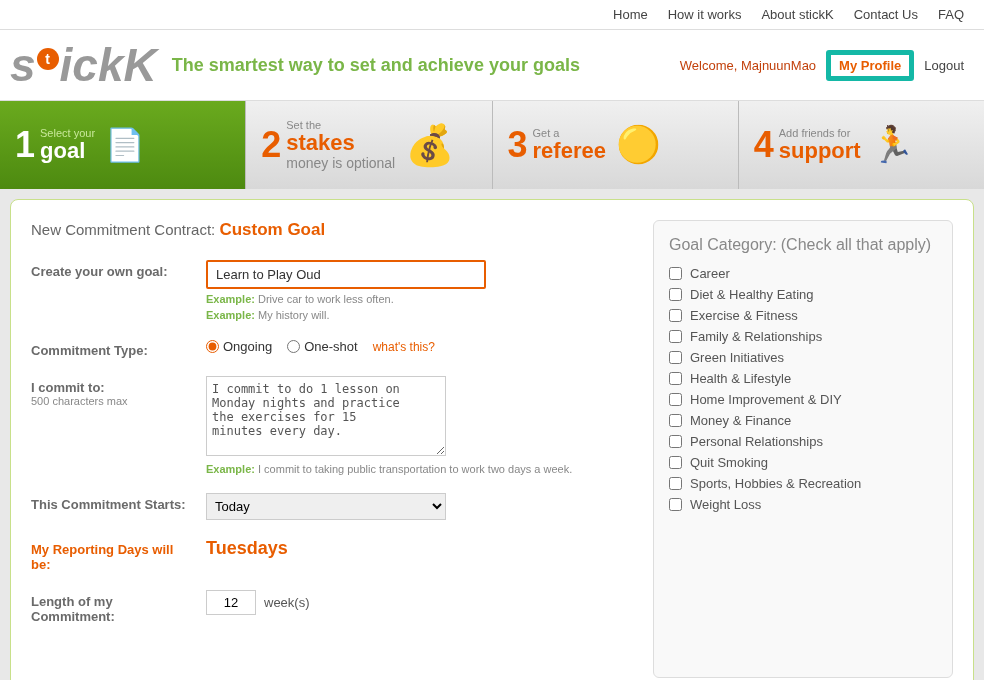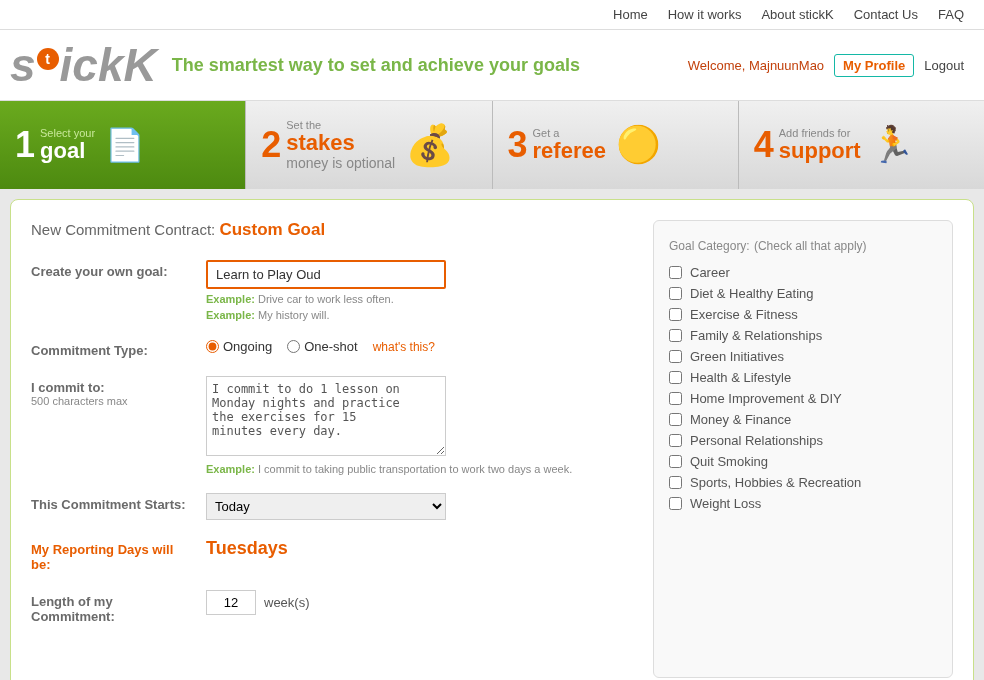--- a/index.html
+++ b/index.html
@@ -8,21 +8,21 @@
     
     .top-nav { background: #fff; border-bottom: 1px solid #ddd; display: flex; align-items: center; justify-content: flex-end; padding: 0 20px; height: 30px; }
     .top-nav a { color: #444; text-decoration: none; margin-left: 20px; font-size: 13px; }
 
     
     .header { background: #fff; display: flex; align-items: center; justify-content: space-between; padding: 8px 20px 8px 10px; border-bottom: 1px solid #ddd; }
     .logo-area { display: flex; align-items: center; }
     .tagline { color: #7ab648; font-size: 18px; font-weight: bold; margin-left: 15px; }
     .user-area { display: flex; align-items: center; gap: 10px; }
     .welcome-text { color: #c2410c; font-size: 13px; }
-    .my-profile-btn { color: #e85d00; font-size: 13px; font-weight: bold; text-decoration: none; border: 1px solid #14b8a6; padding: 3px 8px; border-radius: 3px; }
+    .my-profile-btn { color: #e85d00; font-size: 13px; font-weight: bold; text-decoration: none; border: 5px solid #14b8a6; padding: 3px 8px; border-radius: 3px; }
     .logout-btn { color: #444; font-size: 13px; text-decoration: none; }
 
     
     .steps-banner { background: linear-gradient(to bottom, #8dc63f, #6aaa1e); padding: 0; display: flex; height: 88px; overflow: hidden; }
     .step { display: flex; align-items: center; flex: 1; padding: 10px 15px; position: relative; }
     .step-1 { background: linear-gradient(to bottom, #6aaa1e, #4d8a10); }
     .step-2 { background: linear-gradient(to bottom, #f0f0f0, #d8d8d8); }
     .step-3 { background: linear-gradient(to bottom, #f0f0f0, #d8d8d8); }
     .step-4 { background: linear-gradient(to bottom, #f0f0f0, #d8d8d8); }
     .step-num { font-size: 36px; font-weight: bold; margin-right: 5px; line-height: 1; }
@@ -45,21 +45,21 @@
     .right-panel { width: 300px; background: #f9f9f9; border: 1px solid #ddd; border-radius: 6px; padding: 15px; }
 
     
     .commitment-title { font-size: 15px; color: #666; margin-bottom: 20px; }
     .commitment-title strong { color: #e85d00; font-size: 17px; }
 
     .form-row { display: flex; align-items: flex-start; margin-bottom: 18px; gap: 15px; }
     .form-label { width: 160px; font-weight: bold; color: #6a6a6a; font-size: 13px; padding-top: 4px; flex-shrink: 0; }
     .form-field { flex: 1; }
 
-    .goal-input { width: 240px; border: 2px solid #e85d00; padding: 5px 8px; font-size: 13px; color: #333; border-radius: 2px; }
+    .goal-input { width: 280px; border: 2px solid #e85d00; padding: 5px 8px; font-size: 13px; color: #333; border-radius: 2px; }
     .example-text { font-size: 11px; color: #888; margin-top: 4px; }
     .example-text strong { color: #7ab648; }
 
     .radio-group { display: flex; align-items: center; gap: 15px; }
     .radio-option { display: flex; align-items: center; gap: 4px; cursor: pointer; }
     .radio-option input { cursor: pointer; accent-color: #e85d00; }
     .whats-this { color: #e85d00; text-decoration: none; font-size: 12px; }
 
     .commit-textarea { width: 240px; height: 80px; border: 1px solid #ccc; padding: 5px; font-size: 12px; color: #555; font-family: monospace; resize: vertical; }
     .commit-example { font-size: 11px; color: #888; margin-top: 4px; }
@@ -69,21 +69,21 @@
 
     .reporting-label { color: #e85d00; font-weight: bold; }
     .reporting-value { color: #e85d00; font-size: 18px; font-weight: bold; }
 
     .length-row { display: flex; align-items: center; gap: 8px; }
     .length-input { width: 50px; border: 1px solid #ccc; padding: 4px; font-size: 13px; text-align: center; }
     .length-unit { color: #555; }
 
     
     .category-title { font-size: 15px; font-weight: bold; color: #555; margin-bottom: 12px; }
-    .category-title span { font-size: 12px; font-weight: normal; color: #888; }
+    .category-title span { font-size: 16px; font-weight: normal; color: #888; }
     .category-list { list-style: none; }
     .category-list li { display: flex; align-items: center; gap: 8px; margin-bottom: 6px; font-size: 13px; color: #555; cursor: pointer; }
     .category-list li input[type=checkbox] { cursor: pointer; }
     .category-list li.checked { font-weight: normal; }
 
     
     .logo-text { display: flex; align-items: center; }
     .logo-s { font-size: 46px; font-weight: bold; color: #999; font-style: italic; }
     .logo-tick { display: inline-block; width: 22px; height: 22px; background: #e85d00; border-radius: 50%; color: white; text-align: center; line-height: 22px; font-size: 14px; font-weight: bold; margin: 0 1px; vertical-align: middle; position: relative; bottom: 6px; }
     .logo-ckk { font-size: 46px; font-weight: bold; color: #999; font-style: italic; }

